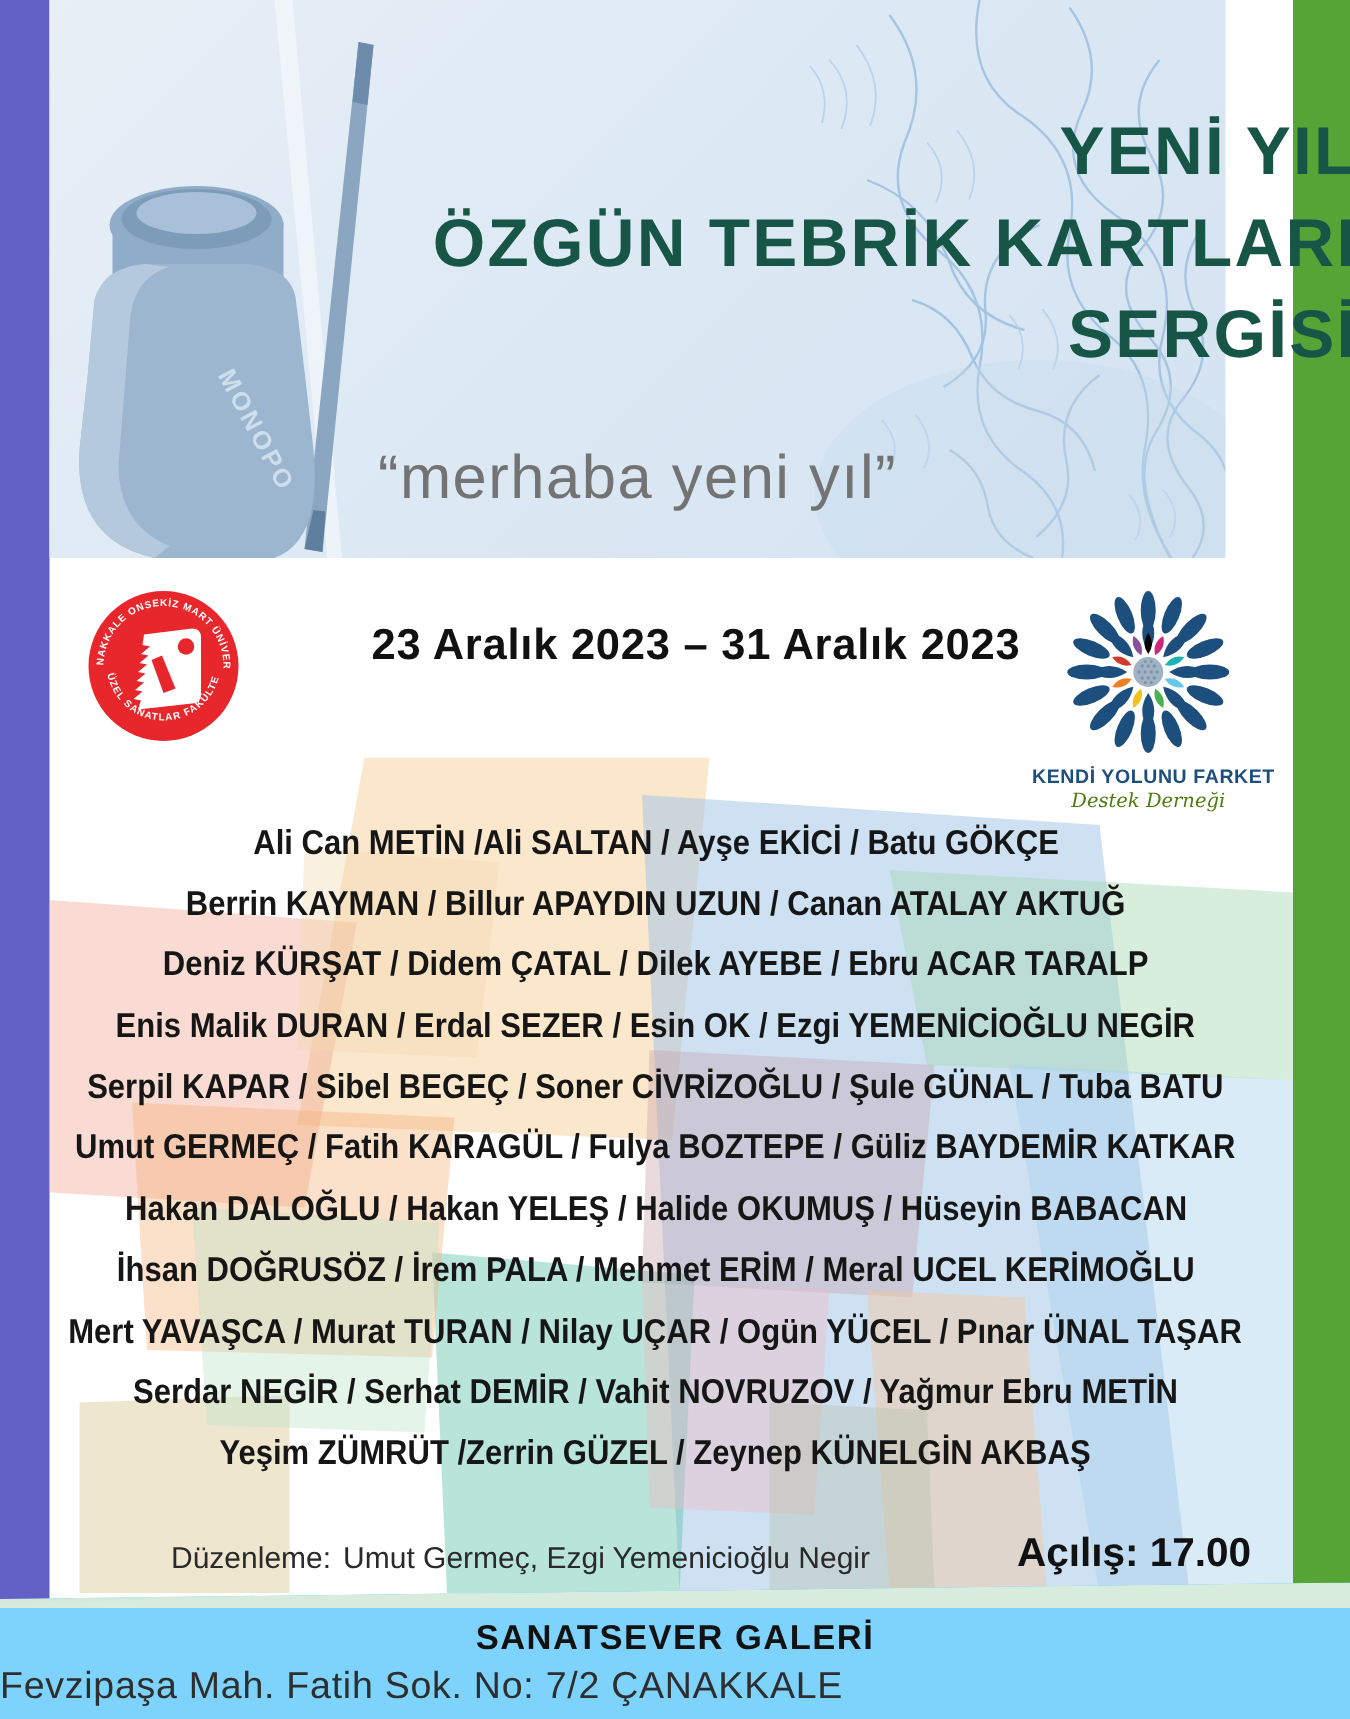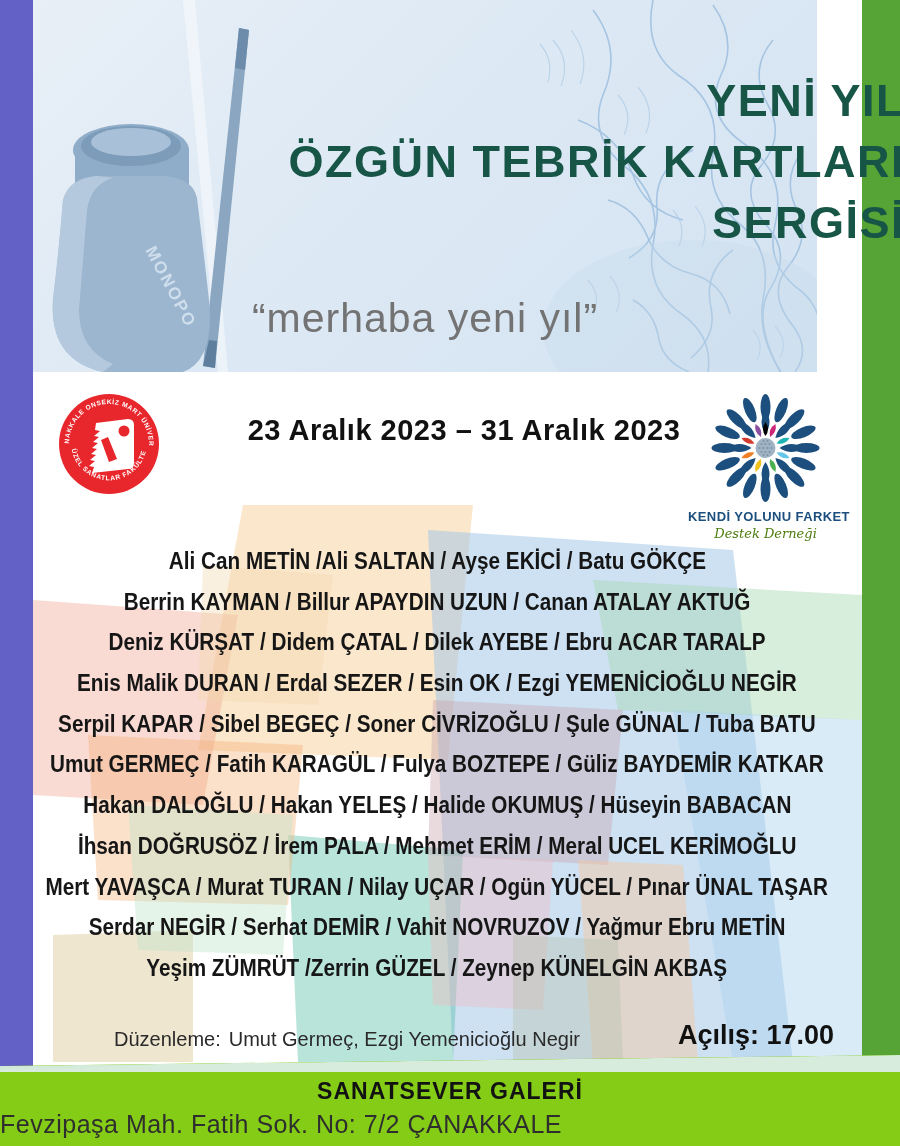--- a/index.html
+++ b/index.html
@@ -69,21 +69,21 @@
 
   
   .organizer-row { position: absolute; left: 29px; top: 1018px; width: 889px; height: 42px; z-index: 4; }
   .organizer-text { position: absolute; left: 85px; top: 10px; font-size: 20px; color: #2a2a2a; white-space: nowrap; }
   .organizer-text .org-label { margin-right: 8px; }
   .opening { position: absolute; left: 610px; top: 2px; font-size: 27px; font-weight: bold; color: #111; white-space: nowrap; margin-left: 39px; }
 
   
   .footer {
     position: absolute; left: 0px; top: 1050px; width: 900px; height: 96px;
-    background: #84cc16; z-index: 2;
+    background: #7dd3fc; z-index: 2;
     clip-path: polygon(0 16px, 100% 5px, 100% 100%, 0 100%);
   }
   .footer::before {
     content: ""; position: absolute; left: 0; top: 0; width: 100%; height: 22px;
     background: linear-gradient(178deg, #b7dcc6 0%, #d7ecdc 40%);
     clip-path: polygon(0 16px, 100% 5px, 100% 22px, 0 22px);
   }
   .venue-name {
     position: absolute; left: 0; top: 28px; width: 100%; text-align: center;
     font-size: 23px; font-weight: bold; color: #121212; letter-spacing: 1px; z-index: 3;

